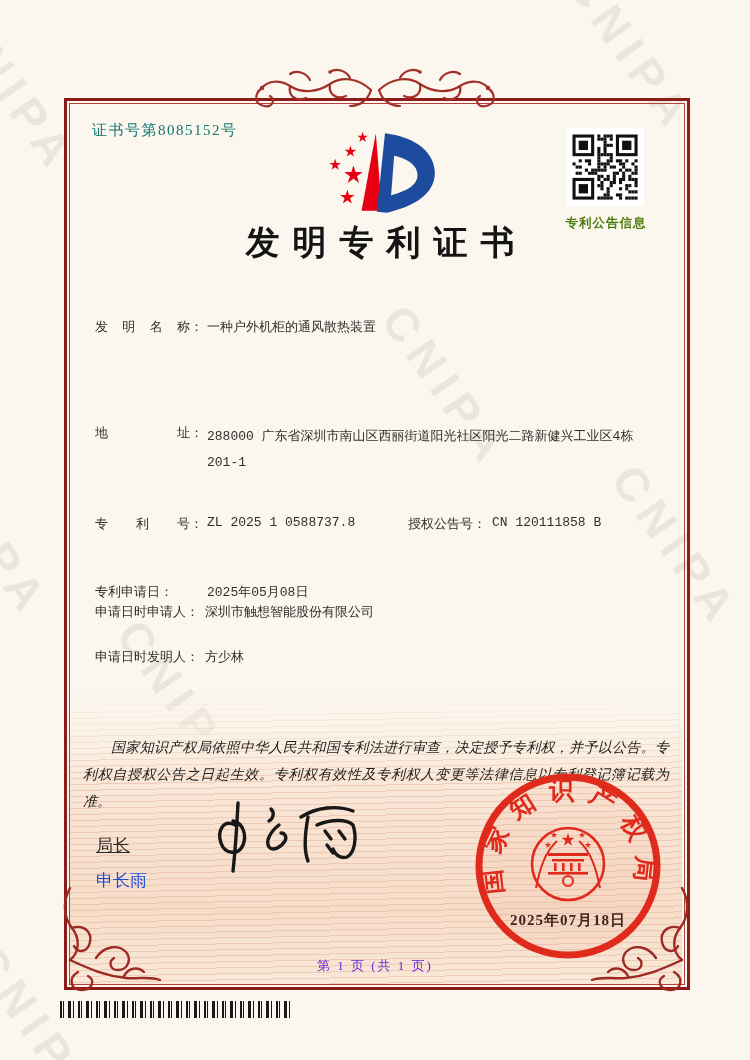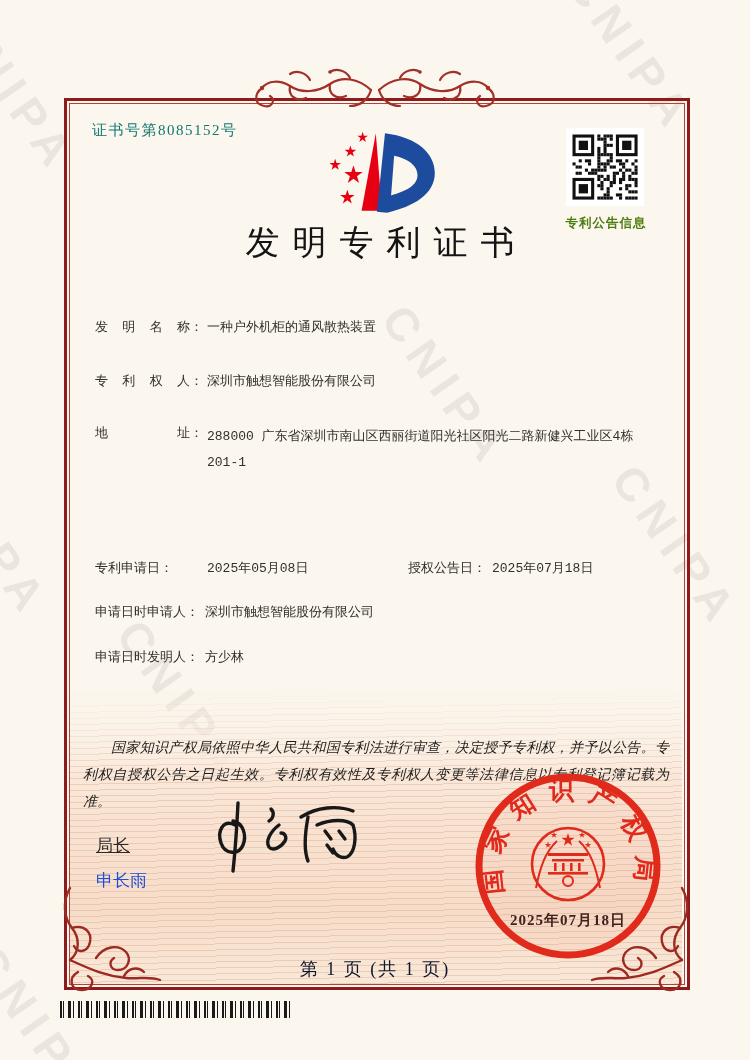--- a/index.html
+++ b/index.html
@@ -20,35 +20,35 @@
   .frame{position:absolute;left:64px;top:98px;width:620px;height:886px;z-index:2;
       border:3.5px solid #8c1b1b;}
   .frame-inner{position:absolute;inset:2px;border:1px solid #b5423a;}
   .orn{position:absolute;z-index:4;}
   
   .z5{position:absolute;z-index:5;}
   .certno{left:92px;top:121px;font-size:15px;letter-spacing:1.5px;color:#0f766e;}
   .qrbox{left:566px;top:128px;width:78px;height:78px;background:#fff;}
   .qrcap{left:548px;top:207px;width:116px;text-align:center;font-size:12.5px;font-weight:bold;
          color:#4d7c0f;letter-spacing:1px;margin-top:8px;}
-  .title{left:0;right:0;top:220px;text-align:center;font-size:34px;font-weight:normal;
+  .title{left:0;right:0;top:220px;text-align:center;font-size:34px;font-weight:bold;
          letter-spacing:13px;text-indent:13px;color:#141414;margin-left:10px;}
   .row{position:absolute;left:95px;width:568px;z-index:5;font-size:13px;font-family:Liberation Mono, monospace;}
   .lblwrap{display:inline-block;width:112px;vertical-align:top;}
   .lbl{color:#322f2c;}
   .j{display:inline-block;width:95px;text-align:justify;text-align-last:justify;}
   .val{vertical-align:top;}
   .val-wide{display:inline-block;width:452px;line-height:26px;vertical-align:top;}
   .pair2{position:absolute;left:313px;top:0;}
   .pair2 .val{margin-left:6px;}
   .legal{left:83px;top:720px;width:586px;font-size:14px;line-height:27px;text-align:justify;
          text-indent:2em;font-style:italic;color:#1e1c1a;}
   .sig-title{left:96px;top:834px;font-size:17px;color:#2c2a28;text-decoration:underline;}
   .sig-name{left:96px;top:869px;font-size:17px;color:#1d4ed8;}
-  .footer{left:0;right:0;top:957px;text-align:center;font-size:18px;letter-spacing:2px;color:#0f172a;}
+  .footer{left:0;right:0;top:957px;text-align:center;font-size:13px;letter-spacing:2px;color:#6d28d9;}
   .barcode{left:60px;top:1001px;width:232px;height:17px;
       background:repeating-linear-gradient(90deg,#1a1a1a 0 2px,transparent 2px 3px,#1a1a1a 3px 4px,
       transparent 4px 8px,#1a1a1a 8px 11px,transparent 11px 13px,#1a1a1a 13px 14px,transparent 14px 18px);}
 </style>
 </head>
 <body>
 
 <div class="page">
 
   <div class="wm" style="left:-18px;top:0px">CNIPA</div>
@@ -252,29 +252,29 @@
         <rect x="12.7" y="56.1" width="9.3" height="9.3" fill="#111"></rect>
       </svg>
   </div>
   <div class="z5 qrcap">专利公告信息</div>
 
   <div class="z5 title">发明专利证书</div>
 
   <div class="row" style="top:318px">
     <span class="lblwrap"><span class="lbl j">发明名称</span><span>：</span></span><span class="val">一种户外机柜的通风散热装置</span>
   </div>
-  <div class="row" style="top:372px">
-    <span class="lblwrap"><span class="lbl j">专利权人</span><span>：</span></span><span class="val">深圳市触想智能股份有限公司</span>
-  </div>
   <div class="row" style="top:424px">
     <span class="lblwrap"><span class="lbl j">地址</span><span>：</span></span><span class="val val-wide">288000 广东省深圳市南山区西丽街道阳光社区阳光二路新健兴工业区4栋201-1</span>
   </div>
-  <div class="row" style="top:559px">
+  <div class="row" style="top:515px">
+    <span class="lblwrap"><span class="lbl j">专利号</span><span>：</span></span><span class="val">ZL 2025 1 0588737.8</span>
+    <span class="pair2"><span class="lbl">授权公告号</span><span>：</span><span class="val">CN 120111858 B</span></span>
+  </div>
+  <div class="row" style="top:583px">
     <span class="lblwrap"><span class="lbl">专利申请日</span><span>：</span></span><span class="val">2025年05月08日</span>
-    <span class="pair2"><span class="lbl">授权公告日</span><span>：</span><span class="val">2025年07月18日</span></span>
   </div>
   <div class="row" style="top:603px">
     <span class="lbl">申请日时申请人</span><span>：</span><span class="val" style="margin-left:6px">深圳市触想智能股份有限公司</span>
   </div>
   <div class="row" style="top:648px">
     <span class="lbl">申请日时发明人</span><span>：</span><span class="val" style="margin-left:6px">方少林</span>
   </div>
 
   <p class="z5 legal">国家知识产权局依照中华人民共和国专利法进行审查，决定授予专利权，并予以公告。专利权自授权公告之日起生效。专利权有效性及专利权人变更等法律信息以专利登记簿记载为准。</p>
 

